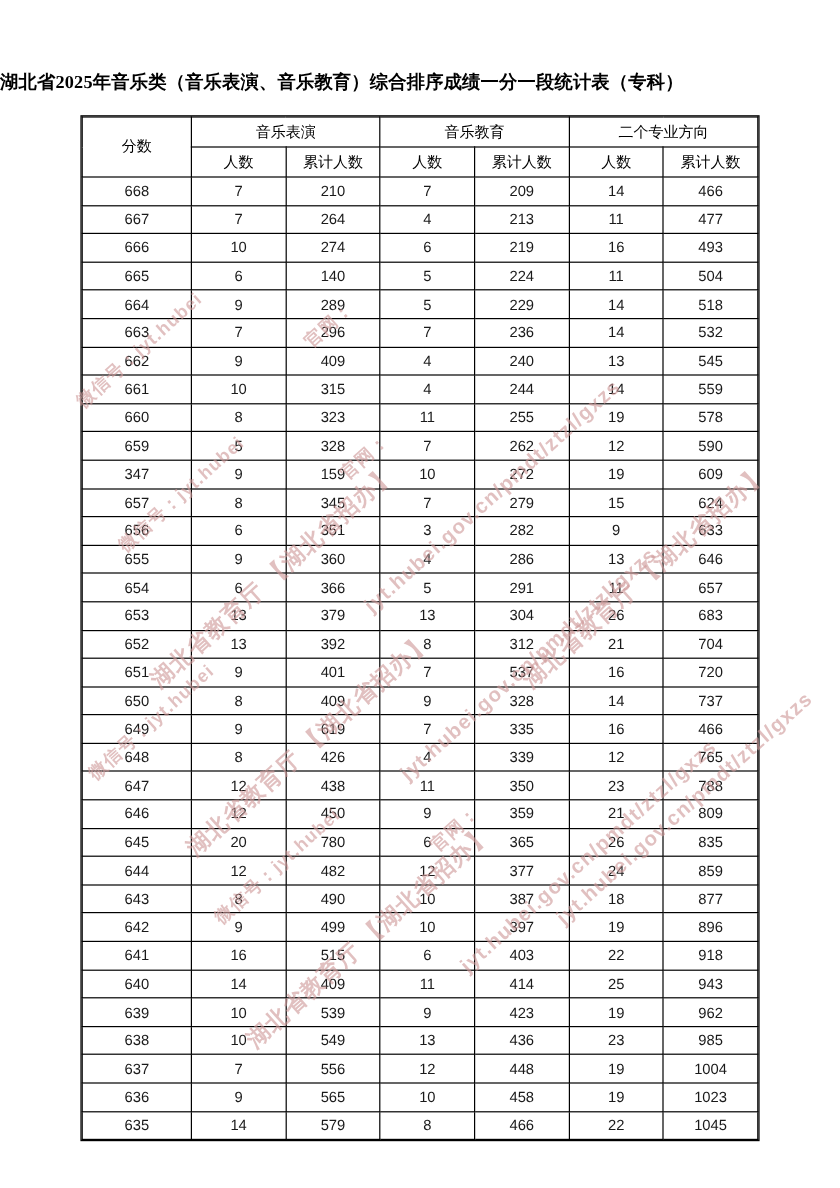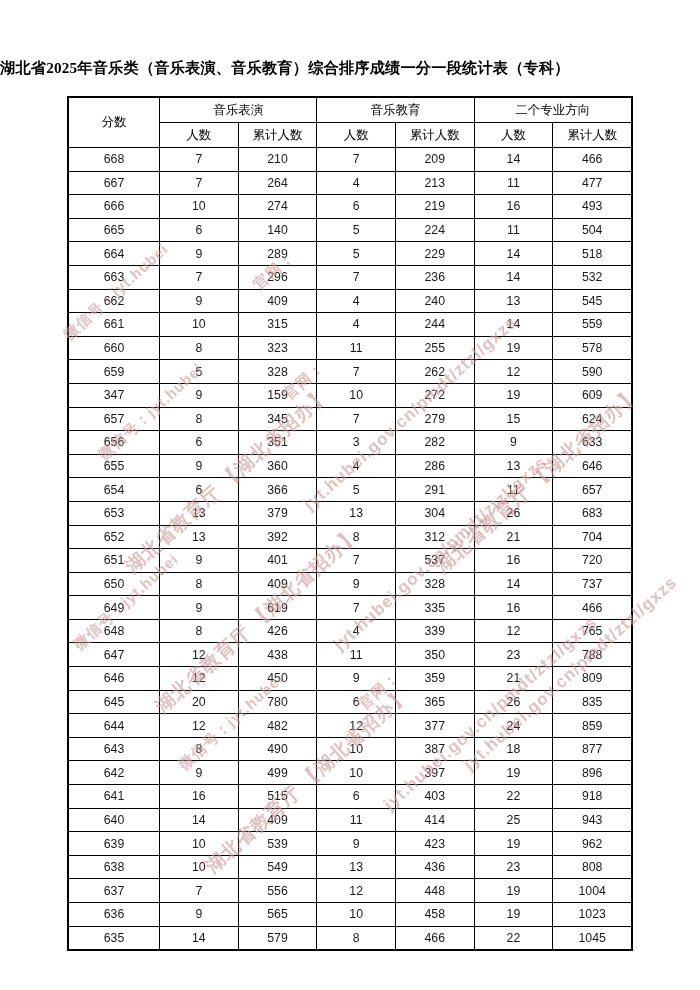--- a/index.html
+++ b/index.html
@@ -386,21 +386,21 @@
           <td class="col-count">19</td>
           <td class="col-cum">962</td>
         </tr>
         <tr>
           <td class="col-score">638</td>
           <td class="col-count">10</td>
           <td class="col-cum">549</td>
           <td class="col-count">13</td>
           <td class="col-cum">436</td>
           <td class="col-count">23</td>
-          <td class="col-cum">808</td>
+          <td class="col-cum">985</td>
         </tr>
         <tr>
           <td class="col-score">637</td>
           <td class="col-count">7</td>
           <td class="col-cum">556</td>
           <td class="col-count">12</td>
           <td class="col-cum">448</td>
           <td class="col-count">19</td>
           <td class="col-cum">1004</td>
         </tr>

